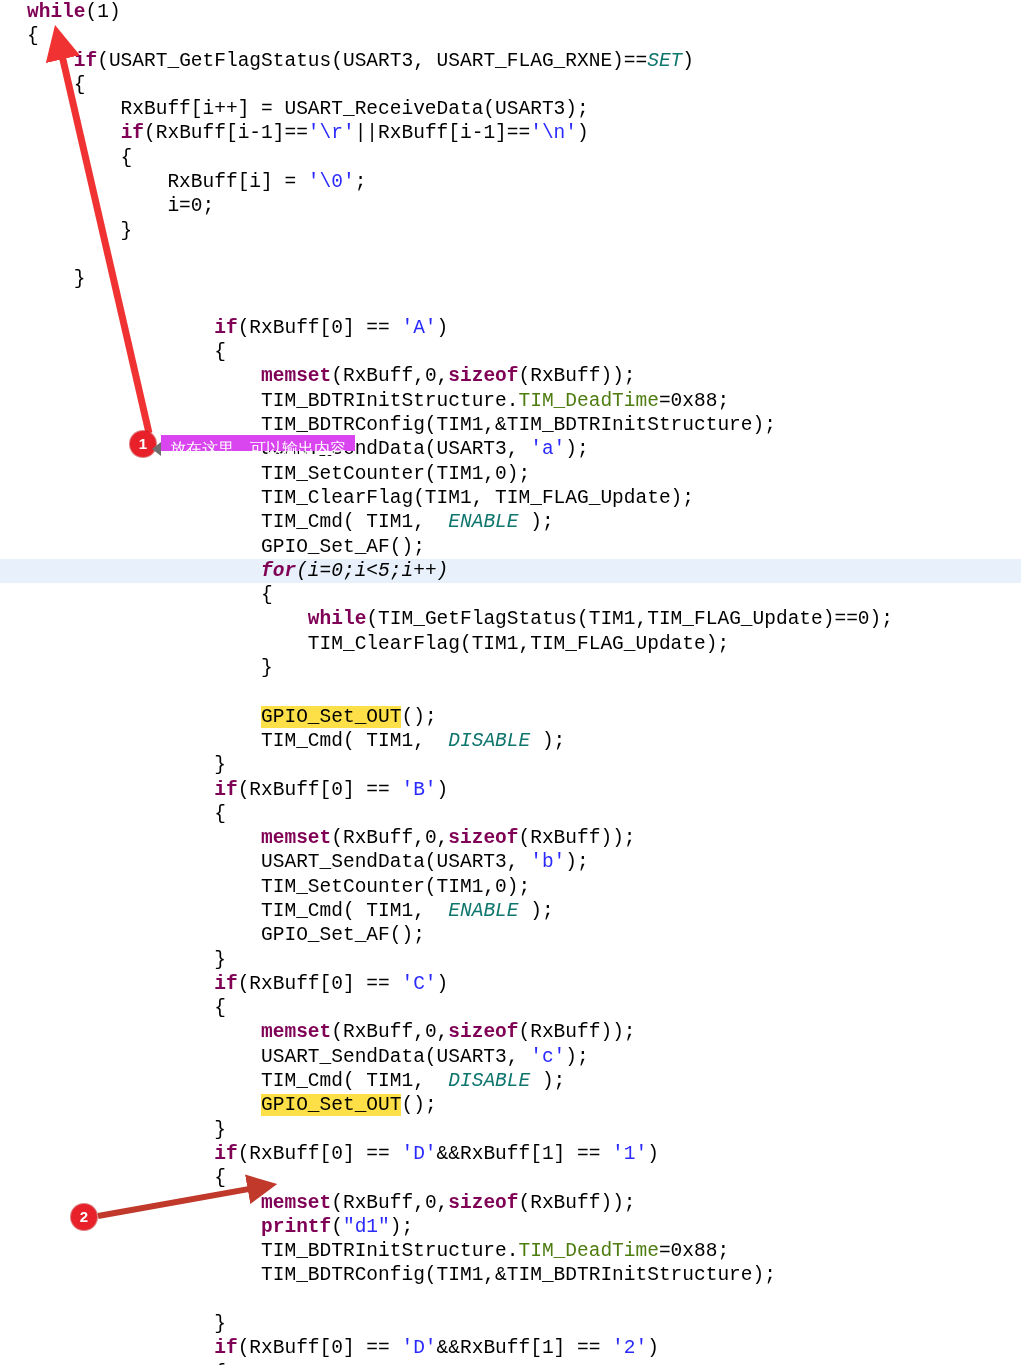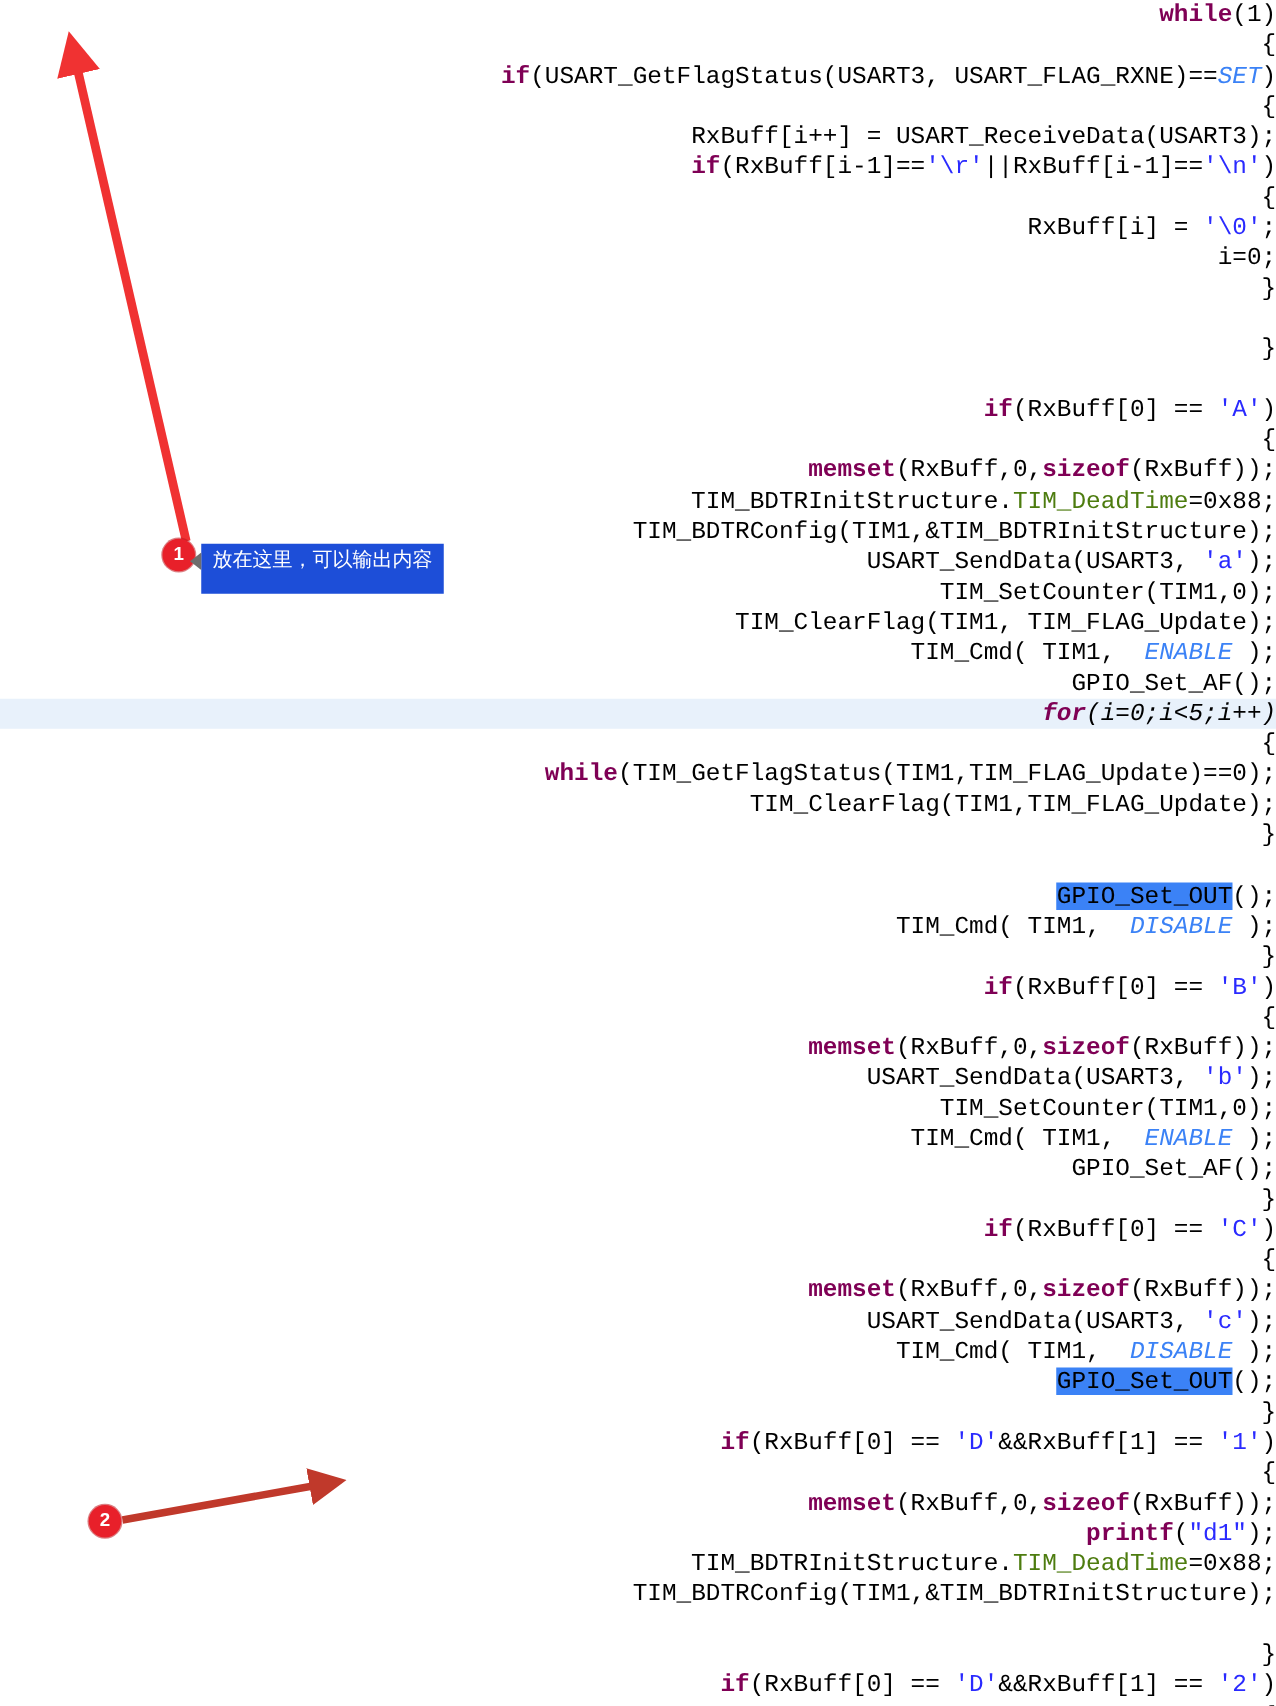--- a/index.html
+++ b/index.html
@@ -33,36 +33,35 @@
     font-size: 19.5px;
     line-height: 24.3px;
     white-space: pre;
     color: #000000;
     letter-spacing: 0px;
   }
 
   .ln {
     position: relative;
     height: 24.3px;
-    padding-left: 6px;
+    padding-left: 27px;
     white-space: pre;
-    text-align: right;
   }
 
   .ln.current {
     background: #e8f1fb;
     font-style: italic;
   }
 
   
   .kw      { color: #7f0055; font-weight: bold; }   
   .str     { color: #2a2aff; }                      
-  .macro   { color: #3b82f6; font-style: italic; }  
+  .macro   { color: #0f766e; font-style: italic; }  
   .member  { color: #4d7c0f; }
-  .occ     { background: #3b82f6; }
+  .occ     { background: #fde047; }
 
   
   #overlay {
     position: absolute;
     left: 0; top: 0;
     width: 1021px; height: 1365px;
     pointer-events: none;
   }
   #overlay svg { display: block; }
 
@@ -76,26 +75,26 @@
     font-family: "Liberation Sans", sans-serif;
     font-size: 15px;
     font-weight: bold;
     line-height: 26px;
     text-align: center;
     box-shadow: 0 0 0 1px rgba(190,20,28,.55);
   }
 
   .callout {
     position: absolute;
-    background: #1d4ed8;
+    background: #d946ef;
     color: #ffffff;
     font-family: "Liberation Sans", "DejaVu Sans", sans-serif;
     font-size: 16px;
     line-height: 28px;
-    height: 40px;
+    height: 16px;
     padding: 0 9px;
     white-space: nowrap;
   }
   .callout::before {
     content: "";
     position: absolute;
     left: -9px;
     top: 7px;
     border-top: 7px solid transparent;
     border-bottom: 7px solid transparent;

